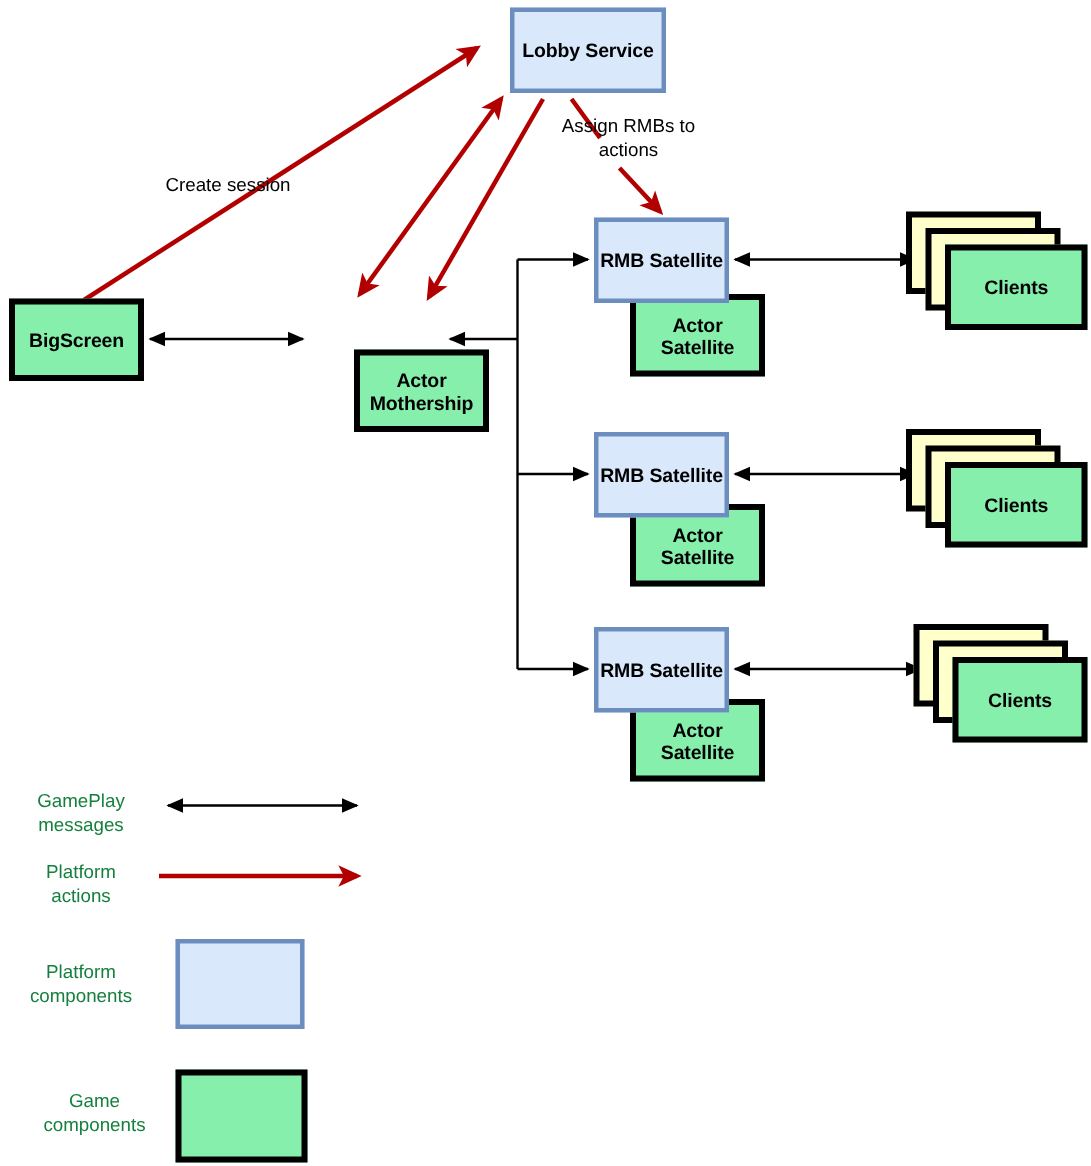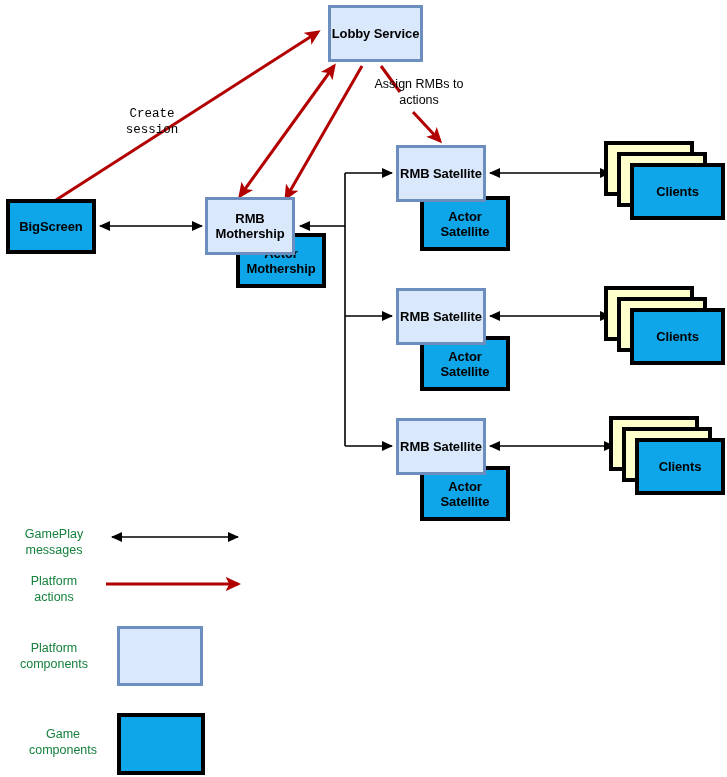--- a/index.html
+++ b/index.html
@@ -39,21 +39,21 @@
     line-height: 15px;
     color: #000000;
     letter-spacing: -0.1px;
   }
   .platform {
     background: #dae8fc;
     border: 3px solid #6c8ebf;
     z-index: 6;
   }
   .game {
-    background: #0ea5e9;
+    background: #86efac;
     border: 4px solid #000000;
     z-index: 3;
   }
   .game-stack-back {
     background: #ffffcc;
     border: 4px solid #000000;
     z-index: 1;
   }
   .game-stack-mid {
     background: #ffffcc;
@@ -152,37 +152,33 @@
     </g>
 
     <g>
       <line x1="112" y1="537" x2="238" y2="537" stroke="#000000" stroke-width="1.6" marker-start="url(#arrow-black-start)" marker-end="url(#arrow-black)"></line>
     </g>
     <g>
       <line x1="106" y1="584" x2="238" y2="584" stroke="#b20000" stroke-width="3" marker-end="url(#arrow-red)"></line>
     </g>
   </svg>
 
-  <div class="node platform" style="left:328px; top:5px; width:95px; height:57px;">
+  <div class="node platform" style="left:340px; top:5px; width:104px; height:57px;">
     <span>Lobby Service</span>
   </div>
 
   <div class="node game" style="left:6px; top:199px; width:90px; height:55px;text-align:center;">
     <span>BigScreen</span>
   </div>
 
   <div class="node game" style="left:236px; top:233px; width:90px; height:55px;">
     <span>Actor
 Mothership</span>
   </div>
 
-  <div class="node platform" style="left:205px; top:197px; width:90px; height:58px;">
-    <span>RMB
-Mothership</span>
-  </div>
 
   <div class="node game" style="left:420px; top:196px; width:90px; height:55px;">
     <span>Actor Satellite</span>
   </div>
   <div class="node platform" style="left:396px; top:145px; width:90px; height:57px;">
     <span>RMB Satellite</span>
   </div>
   <div class="node game-stack-back" style="left:604px; top:141px; width:90px; height:55px;"></div>
   <div class="node game-stack-mid" style="left:617px; top:152px; width:90px; height:55px;"></div>
   <div class="node game" style="left:630px; top:163px; width:95px; height:57px;">
@@ -206,21 +202,21 @@
   </div>
   <div class="node platform" style="left:396px; top:418px; width:90px; height:57px;">
     <span>RMB Satellite</span>
   </div>
   <div class="node game-stack-back" style="left:609px; top:416px; width:90px; height:55px;"></div>
   <div class="node game-stack-mid" style="left:622px; top:427px; width:90px; height:55px;"></div>
   <div class="node game" style="left:635px; top:438px; width:90px; height:57px;">
     <span>Clients</span>
   </div>
 
-  <div class="edge-label" style="left:102px; top:106px; width:100px;font-family:Liberation Mono, monospace;">Create session</div>
+  <div class="edge-label" style="left:102px; top:115px; width:100px;">Create session</div>
 
 
   <div class="edge-label" style="left:367px; top:76px; width:104px;">Assign RMBs to
 actions</div>
 
   <div class="legend-label" style="left:8px; top:526px; width:92px;">GamePlay
 messages</div>
 
   <div class="legend-label" style="left:8px; top:573px; width:92px;">Platform
 actions</div>

